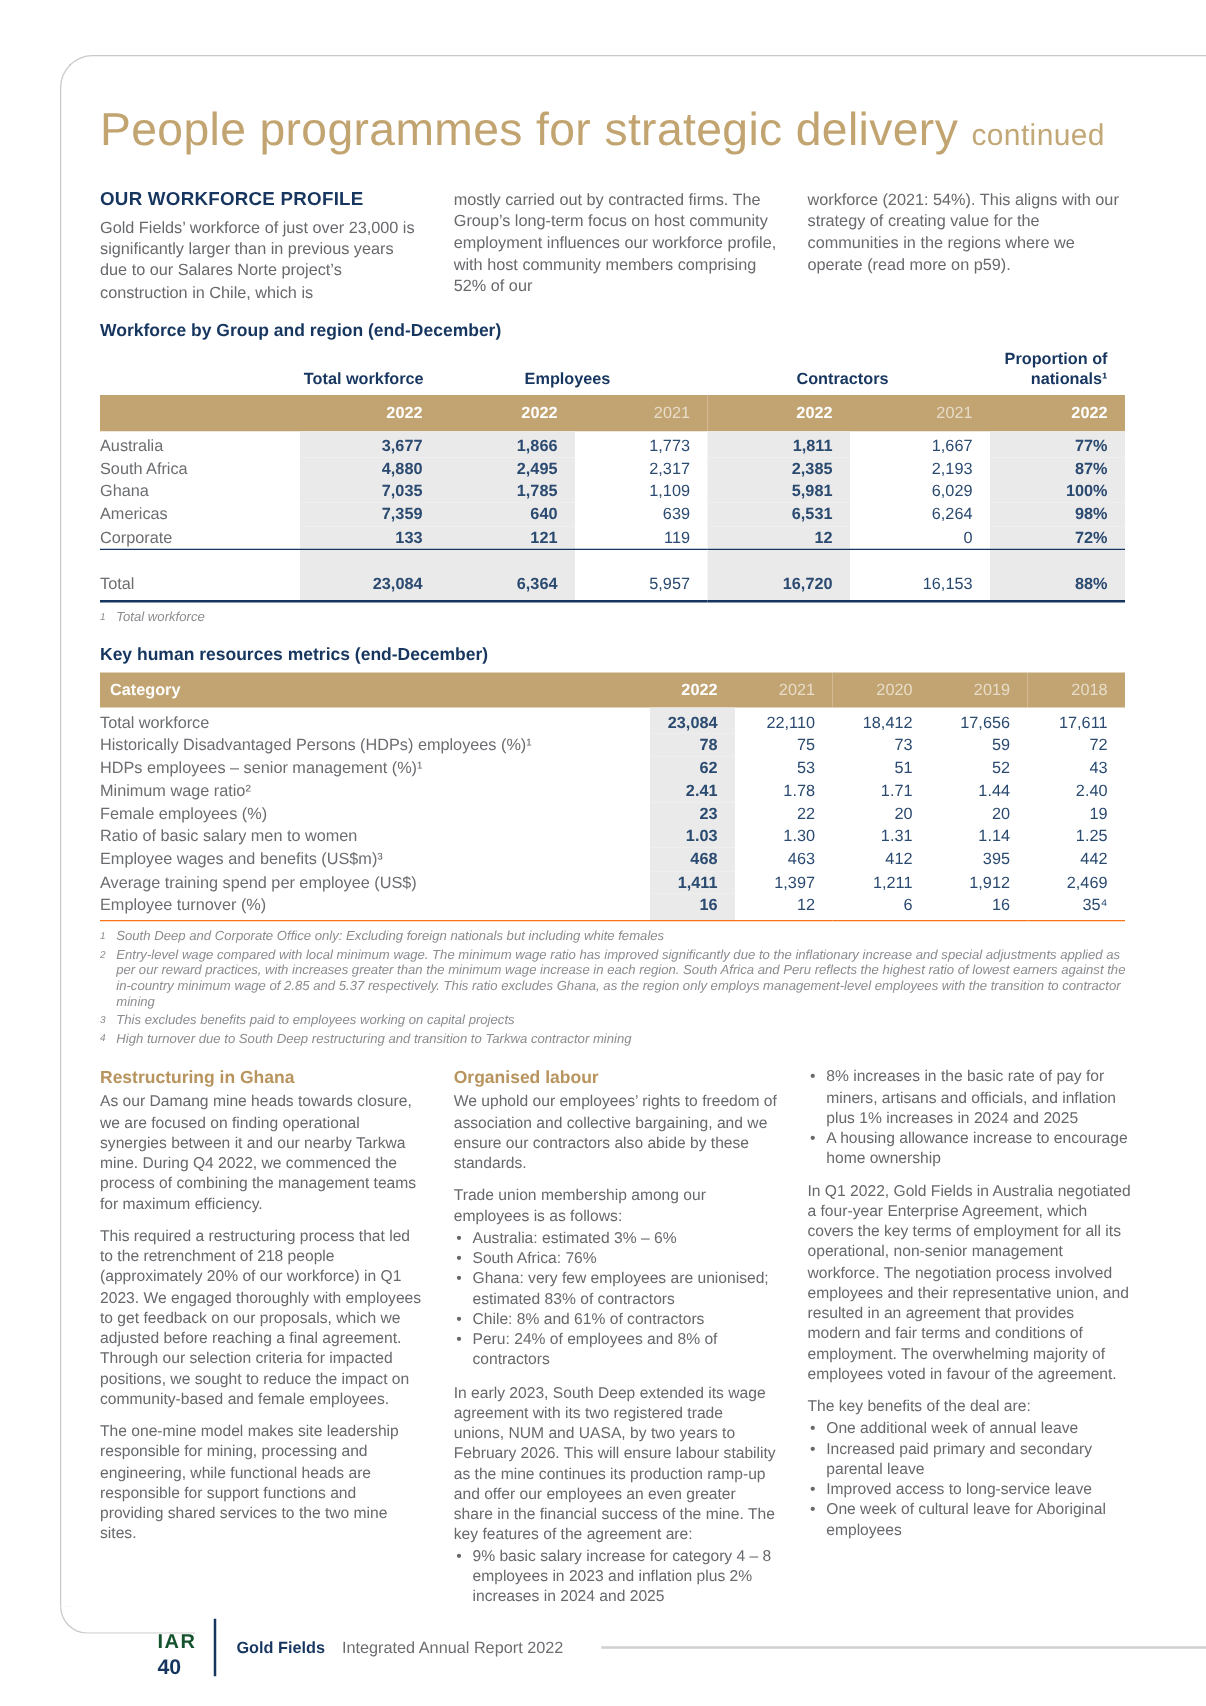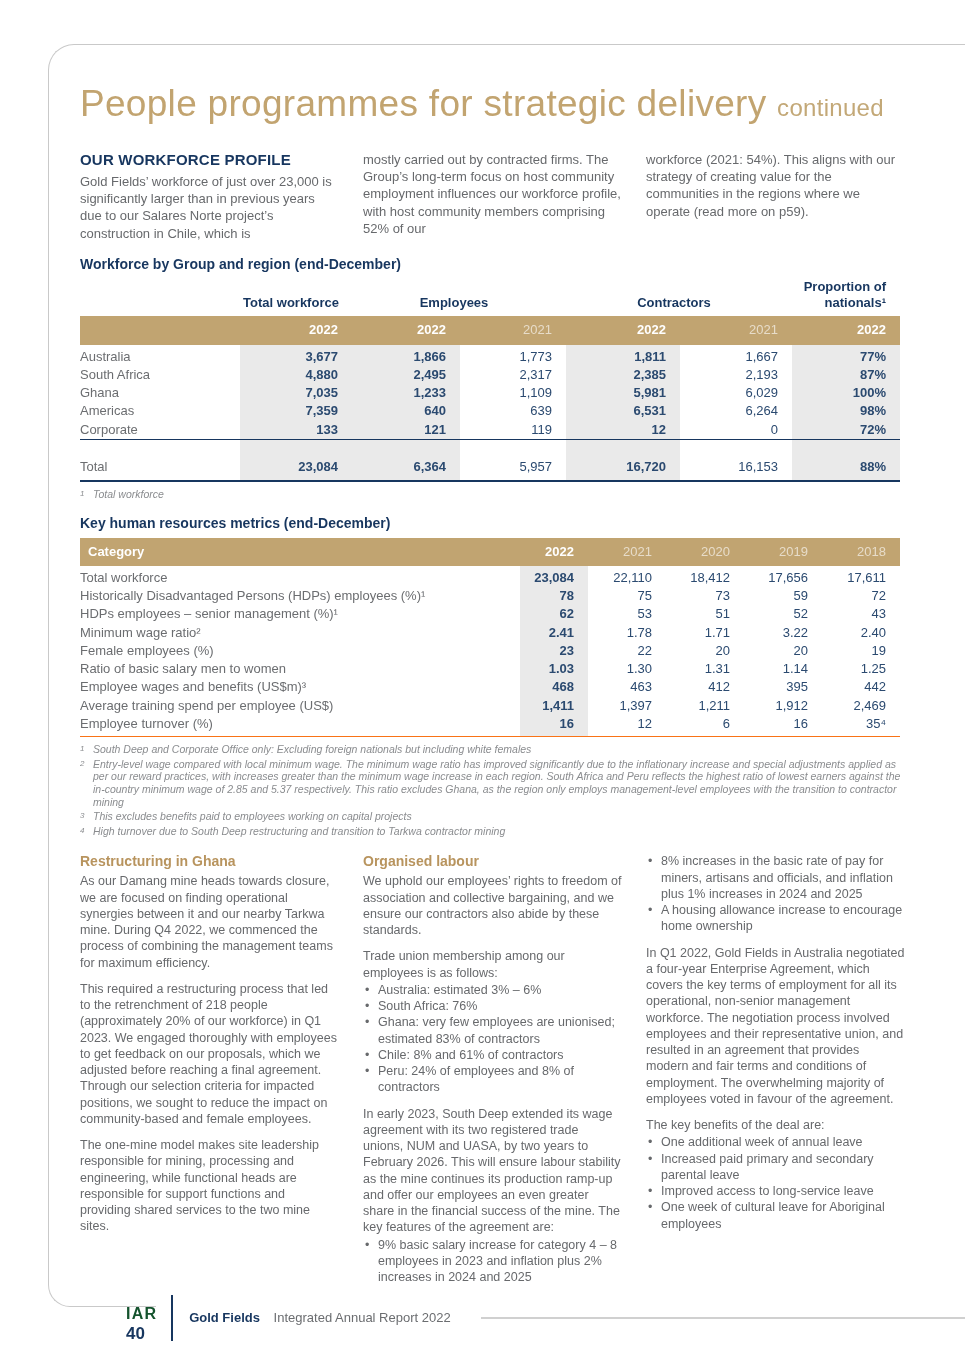--- a/index.html
+++ b/index.html
@@ -138,21 +138,21 @@
           <td class="sh b">4,880</td>
           <td class="sh b">2,495</td>
           <td>2,317</td>
           <td class="sh b">2,385</td>
           <td>2,193</td>
           <td class="sh b">87%</td>
         </tr>
         <tr>
           <td class="lbl">Ghana</td>
           <td class="sh b">7,035</td>
-          <td class="sh b">1,233</td>
+          <td class="sh b">1,785</td>
           <td>1,109</td>
           <td class="sh b">5,981</td>
           <td>6,029</td>
           <td class="sh b">100%</td>
         </tr>
         <tr>
           <td class="lbl">Americas</td>
           <td class="sh b">7,359</td>
           <td class="sh b">640</td>
           <td>639</td>
@@ -232,21 +232,21 @@
           <td>53</td>
           <td>51</td>
           <td>52</td>
           <td>43</td>
         </tr>
         <tr>
           <td class="lbl">Minimum wage ratio²</td>
           <td class="sh b">2.41</td>
           <td>1.78</td>
           <td>1.71</td>
-          <td>3.22</td>
+          <td>1.44</td>
           <td>2.40</td>
         </tr>
         <tr>
           <td class="lbl">Female employees (%)</td>
           <td class="sh b">23</td>
           <td>22</td>
           <td>20</td>
           <td>20</td>
           <td>19</td>
         </tr>

